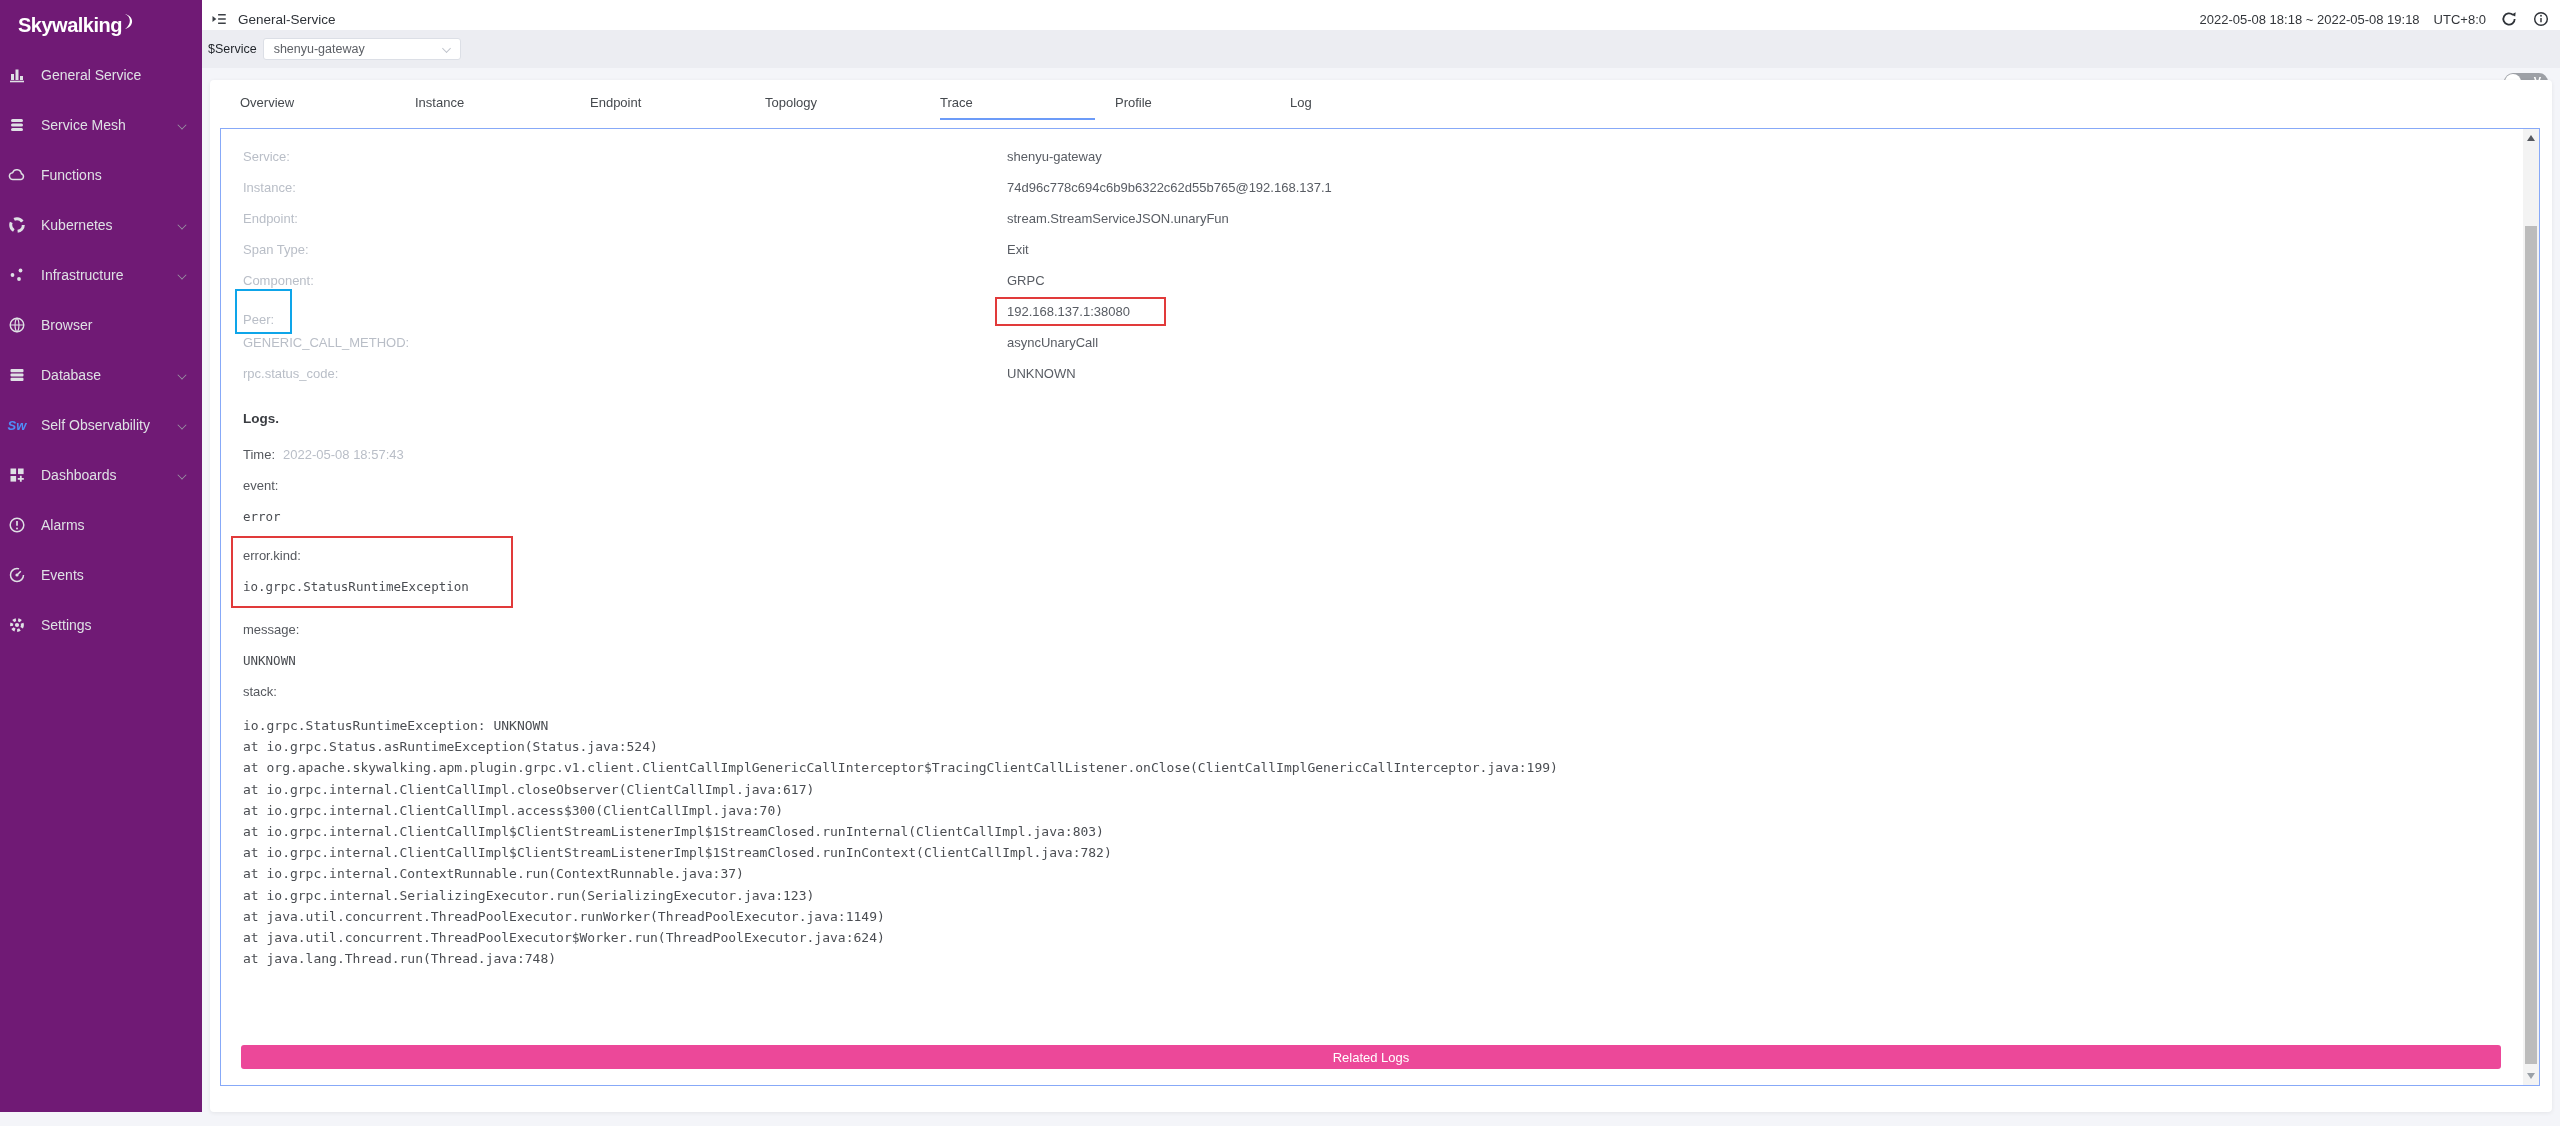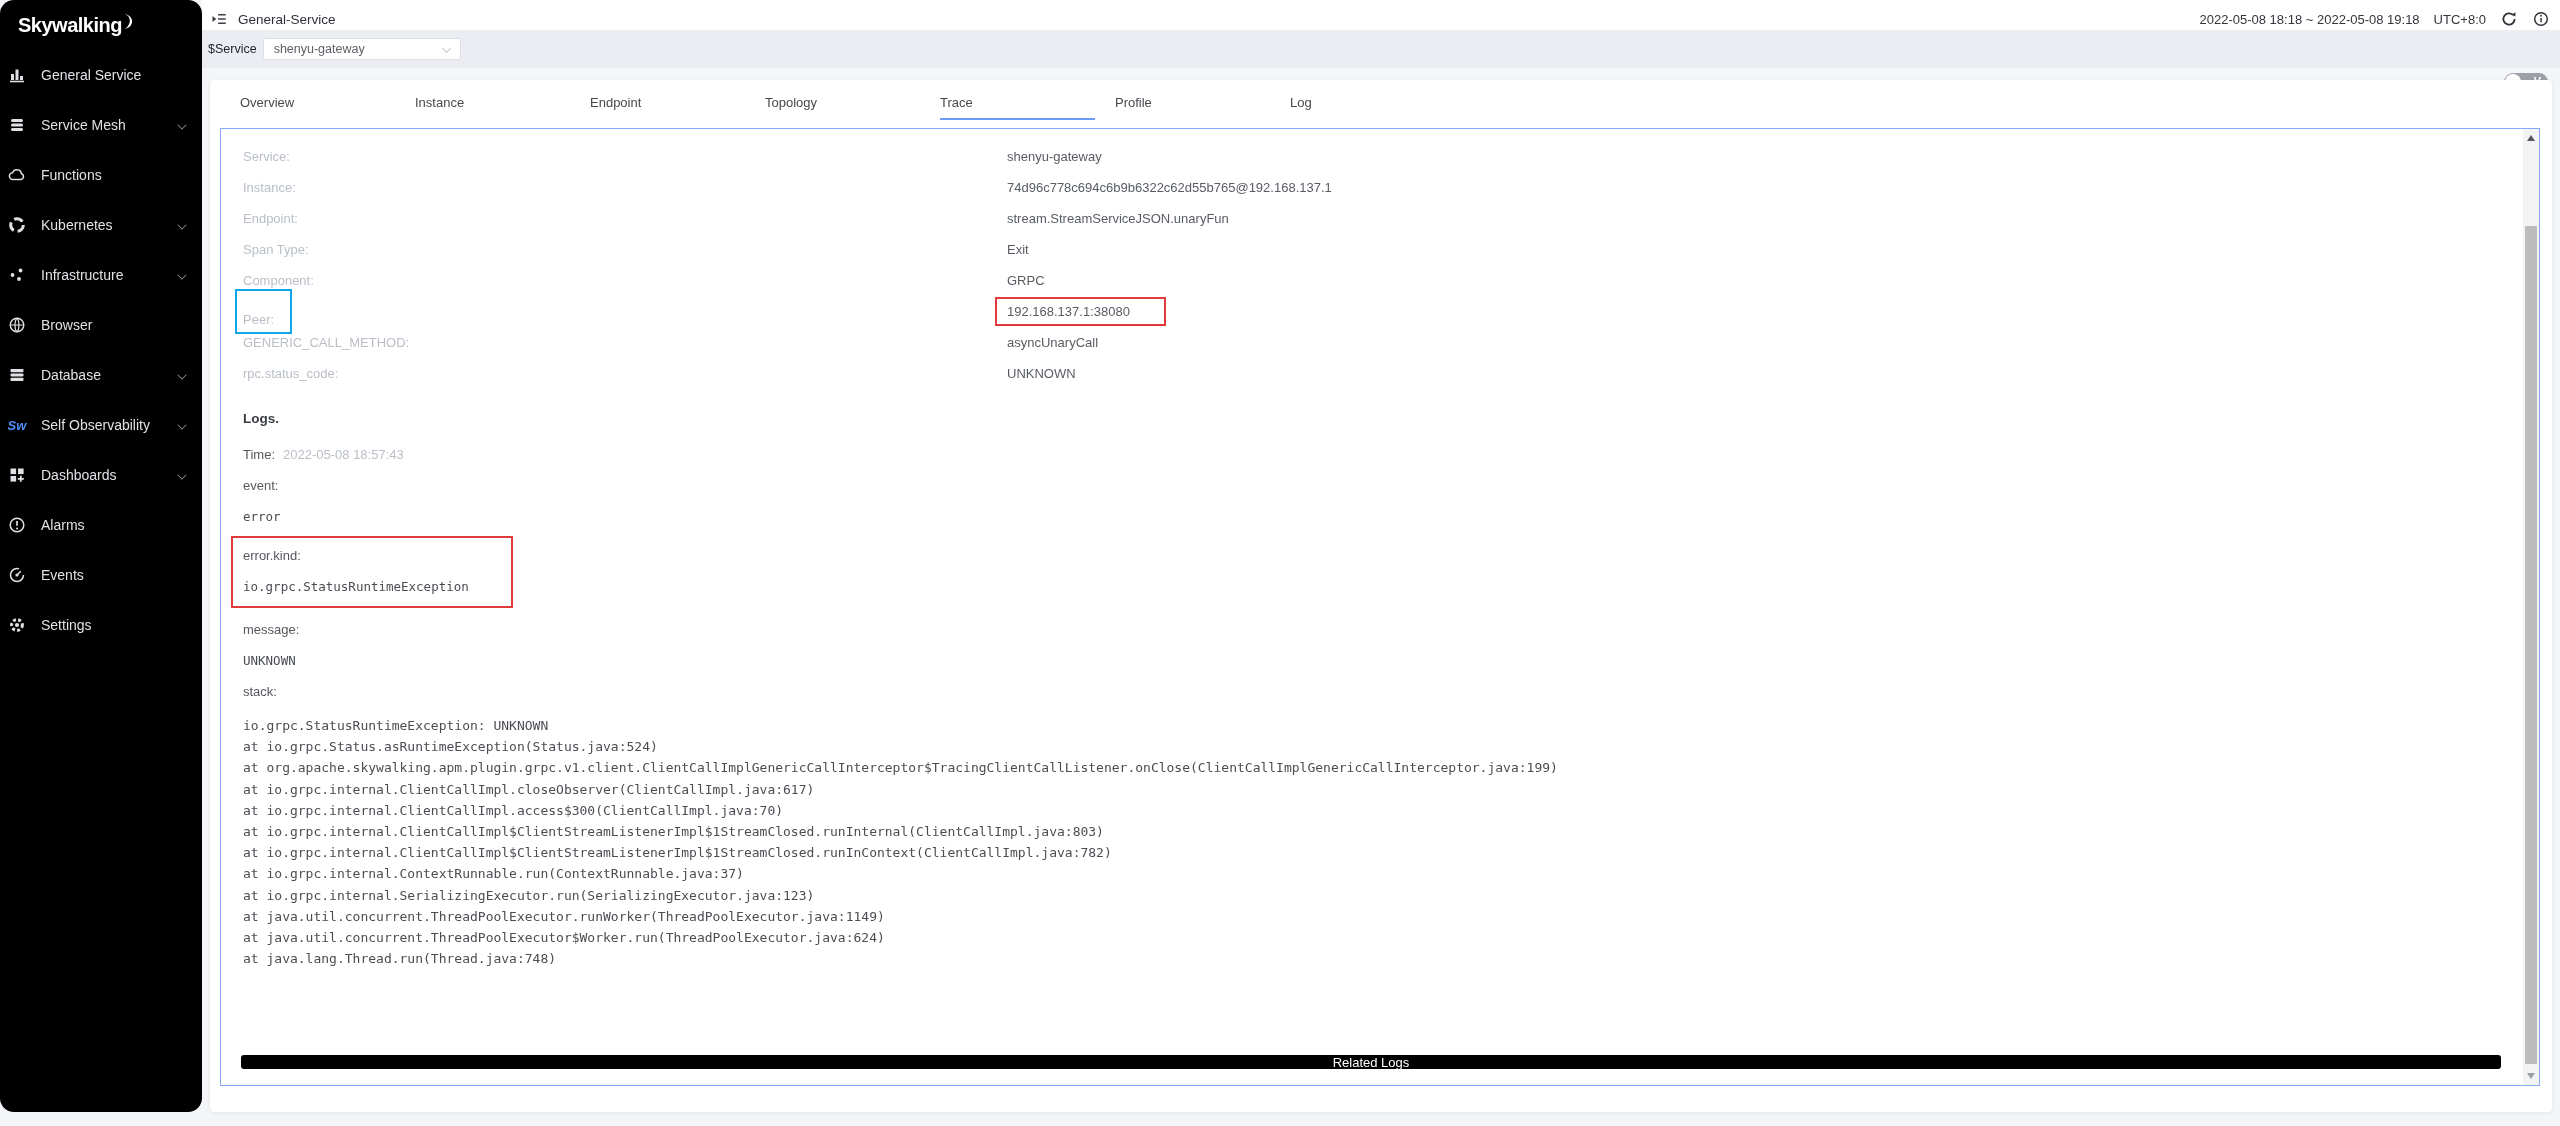--- a/index.html
+++ b/index.html
@@ -2,21 +2,21 @@
 <html><head>
 <meta charset="utf-8">
 <style>
   * { margin:0; padding:0; box-sizing:border-box; }
   html,body { width:2560px; height:1126px; }
   body {
     position:relative; background:#f4f5f9; overflow:hidden;
     font-family:"Liberation Sans", sans-serif; color:#333;
   }
   
-  .sidebar { position:absolute; left:0; top:0; width:202px; height:1112px; background:#000000; z-index:5;border-radius:14px; }
+  .sidebar { position:absolute; left:0; top:0; width:202px; height:1112px; background:#701a75; z-index:5; }
   .logo { height:50px; display:flex; align-items:center; padding-left:18px; color:#fff;
           font-size:20px; font-weight:bold; letter-spacing:-0.5px; }
   .logo-swoosh { margin-left:1px; margin-top:-8px; }
   .nav-item { position:relative; height:50px; display:flex; align-items:center; padding-left:7px; cursor:pointer; }
   .nav-icon { width:20px; height:20px; margin-right:14px; display:inline-flex; align-items:center; justify-content:center; flex:0 0 20px; }
   .nav-label { font-size:14px; color:#dfe1e5; white-space:nowrap; }
   .sw-text { color:#4f8ef8; font-weight:bold; font-size:13px; font-style:italic; }
   .chev { position:absolute; right:16px; top:21px; width:8px; height:8px;
           border-right:1.5px solid #9a9da4; border-bottom:1.5px solid #9a9da4;
           transform:rotate(45deg) scale(.8); }
@@ -57,21 +57,21 @@
   .red-box-value { border:2px solid #e13a3a; padding:5px 34px 5px 10px; margin:-7px 0 -7px -12px; display:inline-block; }
   
   .logs-title { margin-top:22px; font-size:13.5px; font-weight:bold; color:#3a3d42; height:28px; }
   .log-line { height:31px; display:flex; align-items:center; font-size:13px; color:#55585e; }
   .log-line .lv { color:#b9bec7; margin-left:8px; }
   .mono { font-family:"DejaVu Sans Mono", monospace; font-size:12.5px; color:#4a4d52; }
   .err-box { border:2px solid #e13a3a; width:282px; padding:2px 0 4px 10px; margin:4px 0 6px -12px; }
   .stack { margin-top:8px; font-family:"DejaVu Sans Mono", monospace; font-size:13px;
            line-height:21.2px; color:#4a4d52; white-space:pre; }
   
-  .related-btn { position:absolute; left:20px; bottom:16px; width:2260px; height:14px; background:#000000;
+  .related-btn { position:absolute; left:20px; bottom:16px; width:2260px; height:24px; background:#ec4899;
                  border:none; border-radius:3px; color:#fff; font-size:13px; font-family:inherit;
                  display:flex; align-items:center; justify-content:center; cursor:pointer; }
   
   .scrollbar { position:absolute; right:0; top:0; bottom:0; width:16px; background:#f3f3f3; }
   .sb-arrow { position:absolute; left:0; width:16px; height:14px; display:flex; align-items:center; justify-content:center; cursor:pointer; }
   .sb-arrow.up { top:2px; } .sb-arrow.down { bottom:2px; }
   .tri-up { width:0; height:0; border-left:4px solid transparent; border-right:4px solid transparent; border-bottom:6px solid #55585e; }
   .tri-down { width:0; height:0; border-left:4px solid transparent; border-right:4px solid transparent; border-top:6px solid #9aa0a6; }
   .sb-thumb { position:absolute; left:2px; top:97px; width:12px; height:838px; background:#bcbcbc; cursor:pointer; }
   svg { display:block; }

